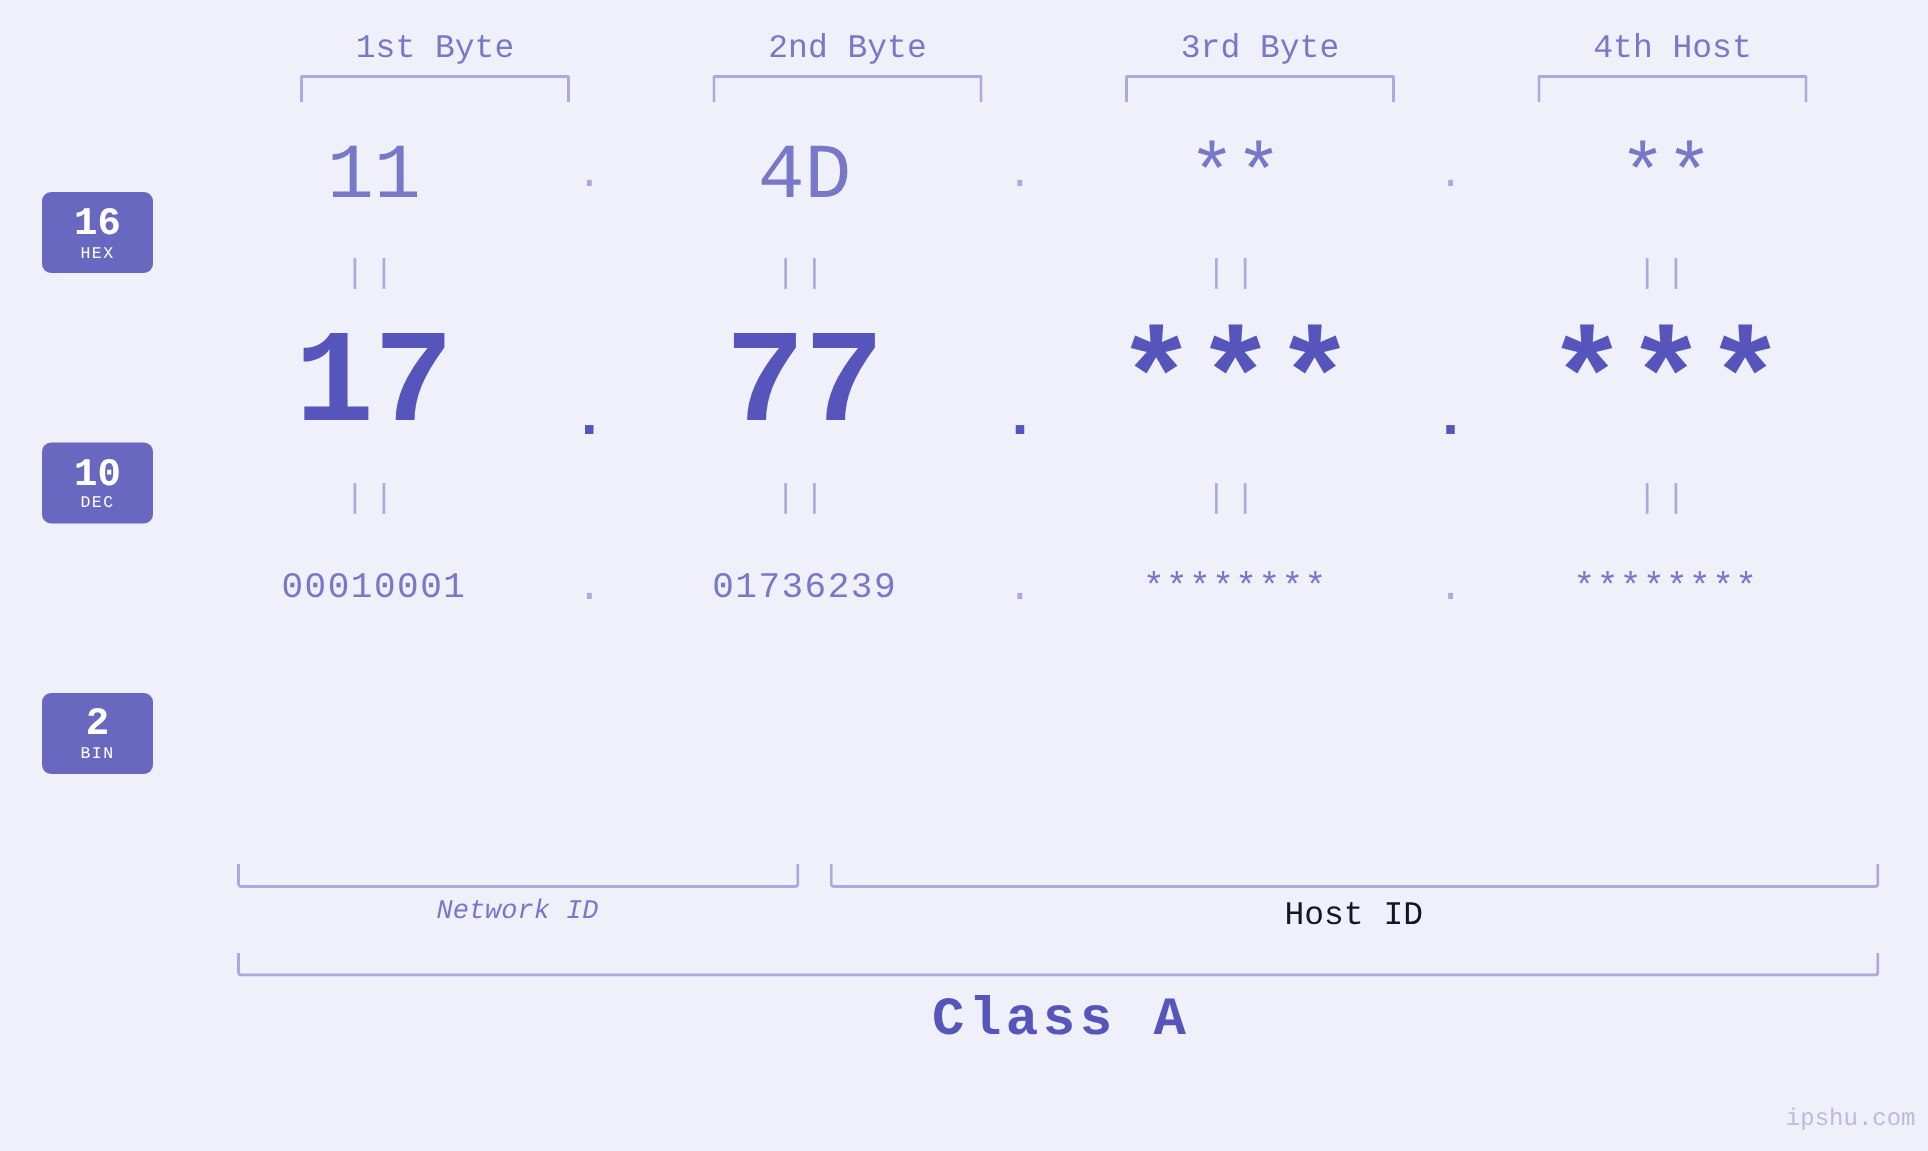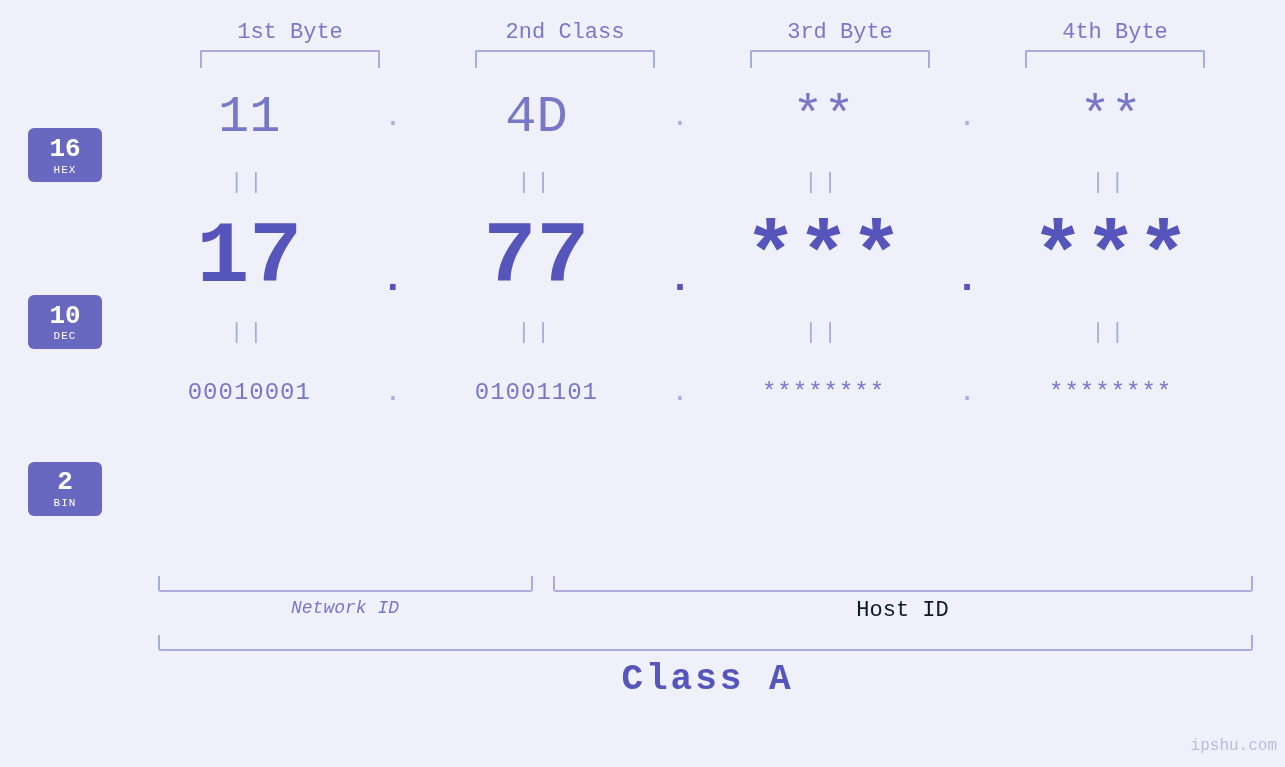--- a/index.html
+++ b/index.html
@@ -189,23 +189,23 @@
       display: inline-block;
     }
   </style>
 </head>
 <body>
 
 <div class="container">
 
   <div class="byte-headers">
     <div class="byte-label">1st Byte</div>
-    <div class="byte-label">2nd Class</div>
+    <div class="byte-label">2nd Byte</div>
     <div class="byte-label">3rd Byte</div>
-    <div class="byte-label">4th Byte</div>
+    <div class="byte-label">4th Host</div>
   </div>
 
   <div class="bracket-row">
     <div class="bracket"></div>
     <div class="bracket"></div>
     <div class="bracket"></div>
     <div class="bracket"></div>
   </div>
 
   <div style="display:flex; width:1285px; margin-top:4px;">
@@ -263,21 +263,21 @@
         <div class="cell-eq">||</div>
         <div class="spacer-dot"></div>
         <div class="cell-eq">||</div>
         <div class="spacer-dot"></div>
         <div class="cell-eq">||</div>
       </div>
 
       <div class="data-row bin-row">
         <div class="cell-value">00010001</div>
         <div class="dot-bin">.</div>
-        <div class="cell-value">01001101</div>
+        <div class="cell-value">01736239</div>
         <div class="dot-bin">.</div>
         <div class="cell-value">********</div>
         <div class="dot-bin">.</div>
         <div class="cell-value">********</div>
       </div>
 
     </div>
   </div>
 
   <div style="display:flex; width:1100px; margin-left:130px; margin-top:4px;">

